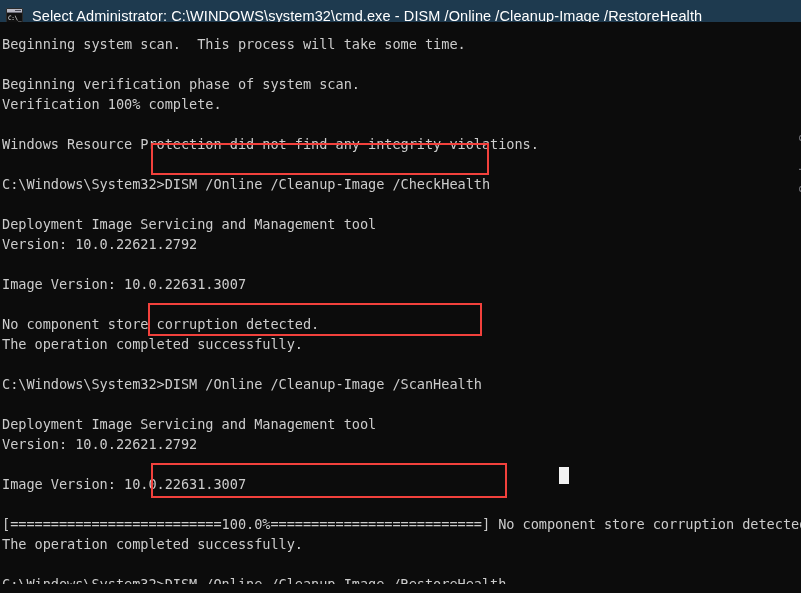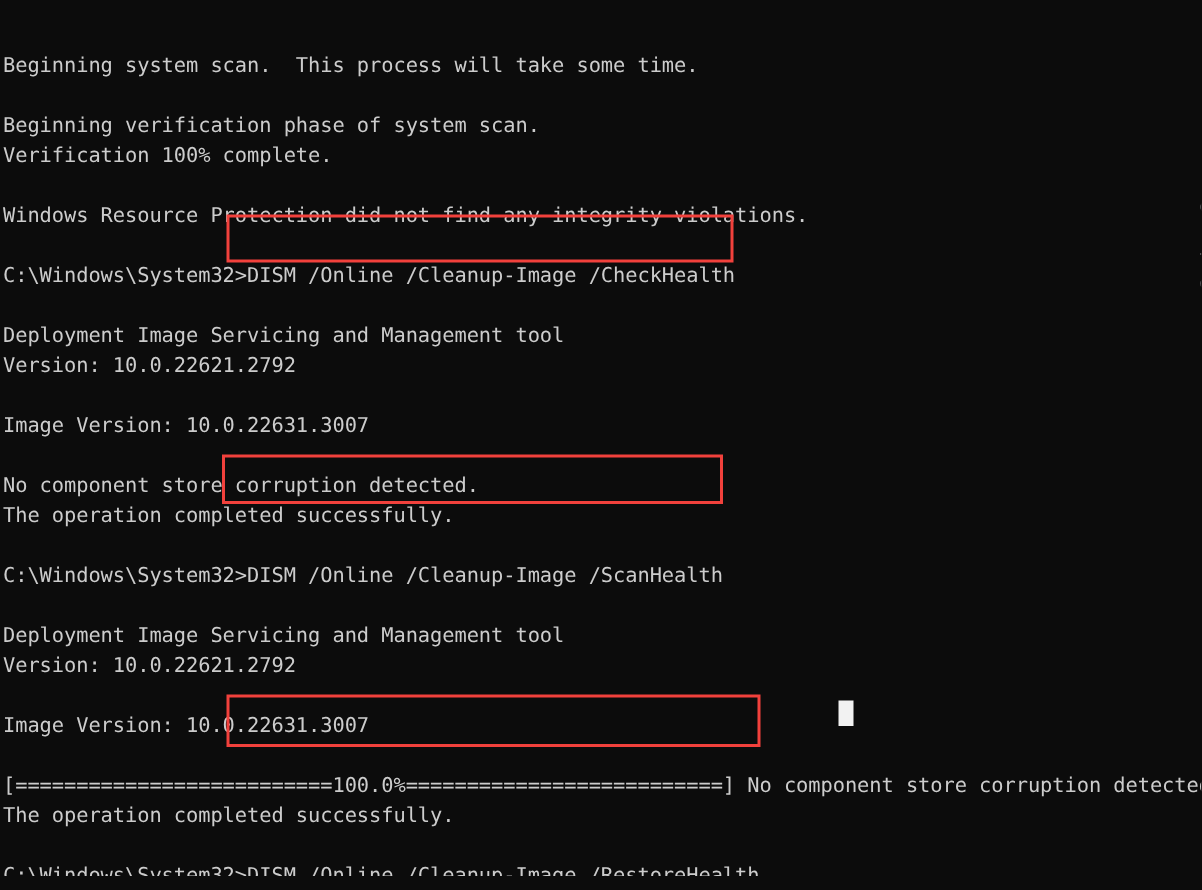--- a/index.html
+++ b/index.html
@@ -133,20 +133,27 @@
     transform-origin: right top;
     transform: rotate(90deg) translate(0, -100%);
     letter-spacing: 0.3px;
   }
 </style>
 </head>
 <body>
 
 <div id="app">
 
+  <div class="titlebar">
+    <div class="title-icon">
+      <div class="bar"></div>
+      <div class="screen">C:\_</div>
+    </div>
+    <div class="title-text">Select Administrator: C:\WINDOWS\system32\cmd.exe - DISM  /Online /Cleanup-Image /RestoreHealth</div>
+  </div>
 
   <div class="console">
     <div class="lines" id="console-lines"><div class="line">Beginning system scan.  This process will take some time.</div><div class="line">&nbsp;</div><div class="line">Beginning verification phase of system scan.</div><div class="line">Verification 100% complete.</div><div class="line">&nbsp;</div><div class="line">Windows Resource Protection did not find any integrity violations.</div><div class="line">&nbsp;</div><div class="line">C:\Windows\System32&gt;DISM /Online /Cleanup-Image /CheckHealth</div><div class="line">&nbsp;</div><div class="line">Deployment Image Servicing and Management tool</div><div class="line">Version: 10.0.22621.2792</div><div class="line">&nbsp;</div><div class="line">Image Version: 10.0.22631.3007</div><div class="line">&nbsp;</div><div class="line">No component store corruption detected.</div><div class="line">The operation completed successfully.</div><div class="line">&nbsp;</div><div class="line">C:\Windows\System32&gt;DISM /Online /Cleanup-Image /ScanHealth</div><div class="line">&nbsp;</div><div class="line">Deployment Image Servicing and Management tool</div><div class="line">Version: 10.0.22621.2792</div><div class="line">&nbsp;</div><div class="line">Image Version: 10.0.22631.3007</div><div class="line">&nbsp;</div><div class="line">[==========================100.0%==========================] No component store corruption detected.</div><div class="line">The operation completed successfully.</div><div class="line">&nbsp;</div><div class="line">C:\Windows\System32&gt;DISM /Online /Cleanup-Image /RestoreHealth</div></div>
     <div id="overlays">
         <div class="redbox" style="left: 151px; top: 121px; width: 338px; height: 32px; border-color: rgb(242, 65, 60);"></div>
         <div class="redbox" style="left: 148px; top: 281px; width: 334px; height: 33px; border-color: rgb(242, 65, 60);"></div>
         <div class="redbox" style="left: 151px; top: 441px; width: 356px; height: 35px; border-color: rgb(242, 65, 60);"></div>
         <div class="cursor-block" style="left: 559px; top: 445px; width: 10px; height: 17px; background: rgb(242, 242, 242);"></div>
       </div>
     <div class="watermark">©thegeekpage.com</div>

